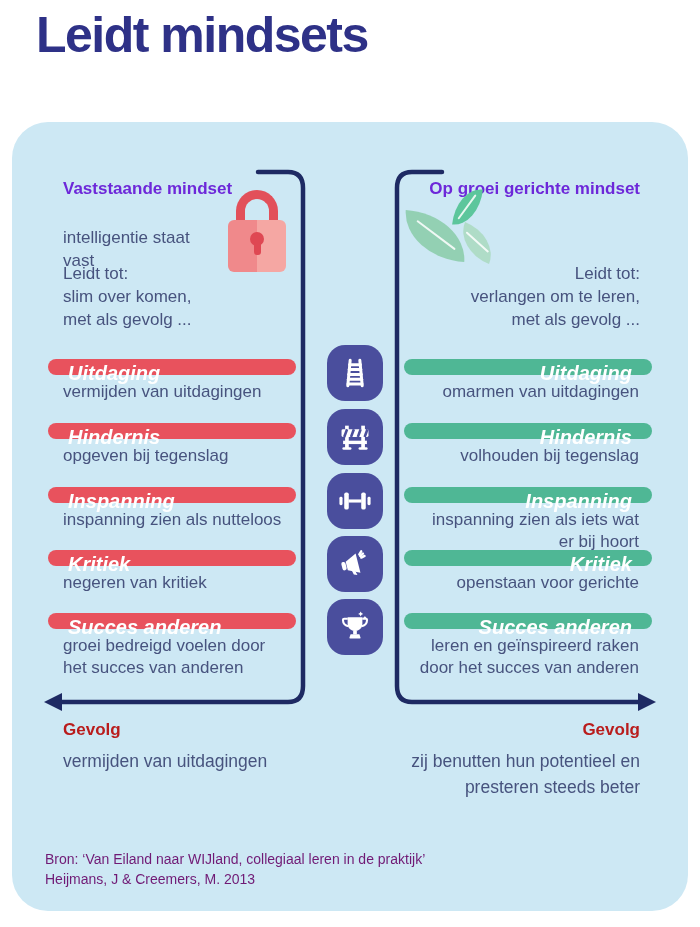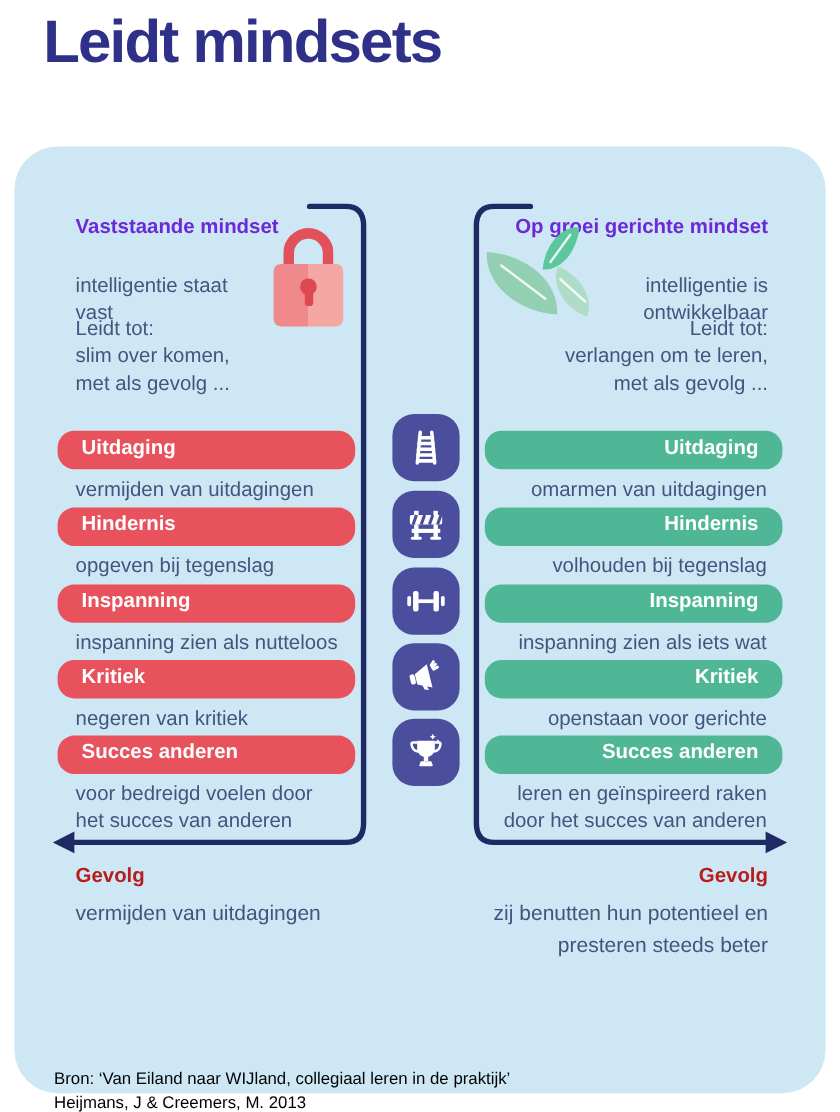--- a/index.html
+++ b/index.html
@@ -19,22 +19,22 @@
   .bold-heading { font-weight:bold; color:#6d28d9; font-size:17px; margin-bottom:3px; white-space:normal; }
   #fixed-head { left:63px; top:154px; width:230px; }
   #growth-head { right:60px; top:154px; width:280px; text-align:right; }
   #fixed-leads { left:63px; top:262px; width:230px; }
   #growth-leads { right:60px; top:262px; width:280px; text-align:right; }
 
   .row { position:absolute; width:248px; }
   .row.left { left:48px; }
   .row.right { left:404px; text-align:right; }
   .pill {
-    box-sizing:border-box; width:100%; height:32px; line-height:28px;
-    border-radius:14px; color:#ffffff; font-weight:bold; font-size:17px;
+    box-sizing:border-box; width:100%; height:16px; line-height:28px;
+    border-radius:14px; color:#ffffff; font-weight:bold; font-size:20px;font-style:italic;
   }
   .row.left .pill  { background:#e8525d; padding-left:20px; text-align:left; }
   .row.right .pill { background:#4fb795; padding-right:20px; text-align:right; }
   .desc { margin-top:6px; font-size:17px; color:#47537e; line-height:22px; white-space:pre-line; }
   .row.left .desc  { margin-left:15px; }
   .row.right .desc { margin-right:13px; }
 
   .badge {
     position:absolute; left:327px; width:56px; height:56px; border-radius:18px;
     background:#4a4e9d; display:flex; align-items:center; justify-content:center;
@@ -43,21 +43,21 @@
 
   .arrows { position:absolute; left:0; top:0; width:700px; height:927px; pointer-events:none; }
 
   .result { position:absolute; }
   #fixed-result { left:63px; top:720px; text-align:left; }
   #growth-result { right:60px; top:720px; text-align:right; }
   .result-label { font-weight:bold; font-size:17px; color:#b91c1c; }
   .result-desc { margin-top:8px; font-size:17.5px; color:#47537e; line-height:26px; white-space:pre-line; }
 
   .source {
-    position:absolute; left:45px; top:888px; font-size:14px; color:#000000;
+    position:absolute; left:45px; top:849px; font-size:14px; color:#701a75;
     line-height:20px; white-space:pre-line;
   }
 
   
   .lock { position:absolute; left:228px; top:190px; width:58px; height:82px; }
   .lock .shackle {
     position:absolute; left:8px; top:0; width:42px; height:36px; box-sizing:border-box;
     border:9px solid #e2505a; border-bottom:none; border-radius:21px 21px 0 0;
   }
   .lock .body {
@@ -95,22 +95,20 @@
 
   <div class="lock">
     <div class="shackle"></div>
     <div class="body"></div>
     <div class="keyhole-circle"></div>
     <div class="keyhole-stem"></div>
   </div>
 
   <div class="hblock" id="growth-head">
     <div class="bold-heading">Op groei gerichte mindset</div>
-    <div>intelligentie is
-ontwikkelbaar</div>
   </div>
 
   <div class="leaves">
     <div class="leaf leaf-big"></div>
     <div class="leaf leaf-small"></div>
     <div class="leaf leaf-bottom"></div>
   </div>
 
   <div class="hblock" id="fixed-leads">Leidt tot:
 slim over komen,
@@ -139,21 +137,21 @@
   <div class="row left" style="top:487px">
     <div class="pill">Inspanning</div>
     <div class="desc">inspanning zien als nutteloos</div>
   </div>
   <div class="row left" style="top:550px">
     <div class="pill">Kritiek</div>
     <div class="desc">negeren van kritiek</div>
   </div>
   <div class="row left" style="top:613px">
     <div class="pill">Succes anderen</div>
-    <div class="desc">voor bedreigd voelen door
+    <div class="desc">groei bedreigd voelen door
 het succes van anderen</div>
   </div>
 
   <div class="row right" style="top:359px">
     <div class="pill">Uitdaging</div>
     <div class="desc">omarmen van uitdagingen</div>
   </div>
   <div class="row right" style="top:423px">
     <div class="pill">Hindernis</div>
     <div class="desc">volhouden bij tegenslag</div>

